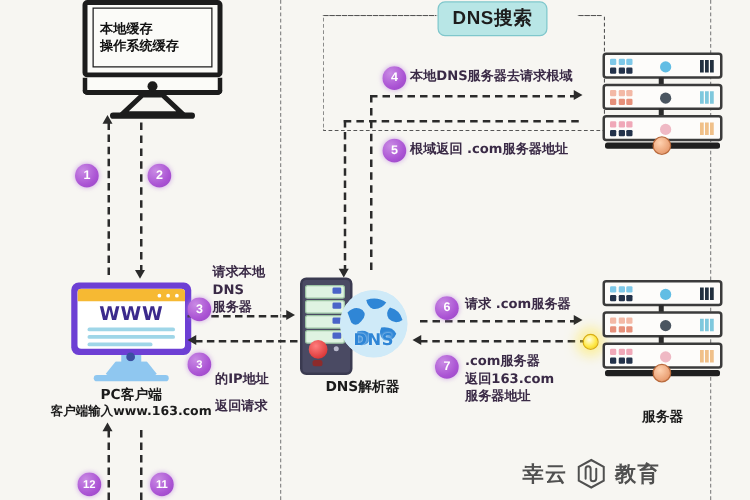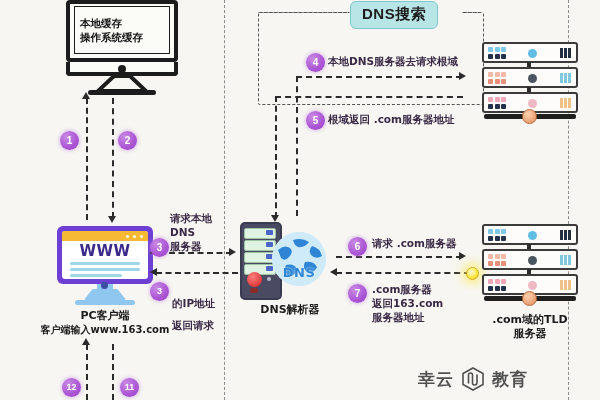--- a/index.html
+++ b/index.html
@@ -444,21 +444,20 @@
       <div class="circ" style="background:#efb9c4;"></div>
       <div class="bars">
           <i style="background:#f0c089;"></i>
           <i style="background:#f0c089;"></i>
           <i style="background:#f0c089;"></i>
         </div>
     </div>
     <div class="foot"></div>
     <div class="hub"></div>
   </div>
-  <div class="cap" style="left:466px;top:313px;width:128px;">.com域的TLD</div>
   <div class="cap" style="left:466px;top:327px;width:128px;">服务器</div>
 
   <div class="vline" style="left:86px;top:344px;height:56px;"></div>
   <div class="arrow u" style="left:82px;top:338px;"></div>
   <div class="vline" style="left:112px;top:344px;height:56px;"></div>
 
   <div class="badge wide" style="left:62px;top:378px;">12</div>
   <div class="badge wide" style="left:120px;top:378px;">11</div>
 
   <div class="wm" style="left:418px;top:366px;">

